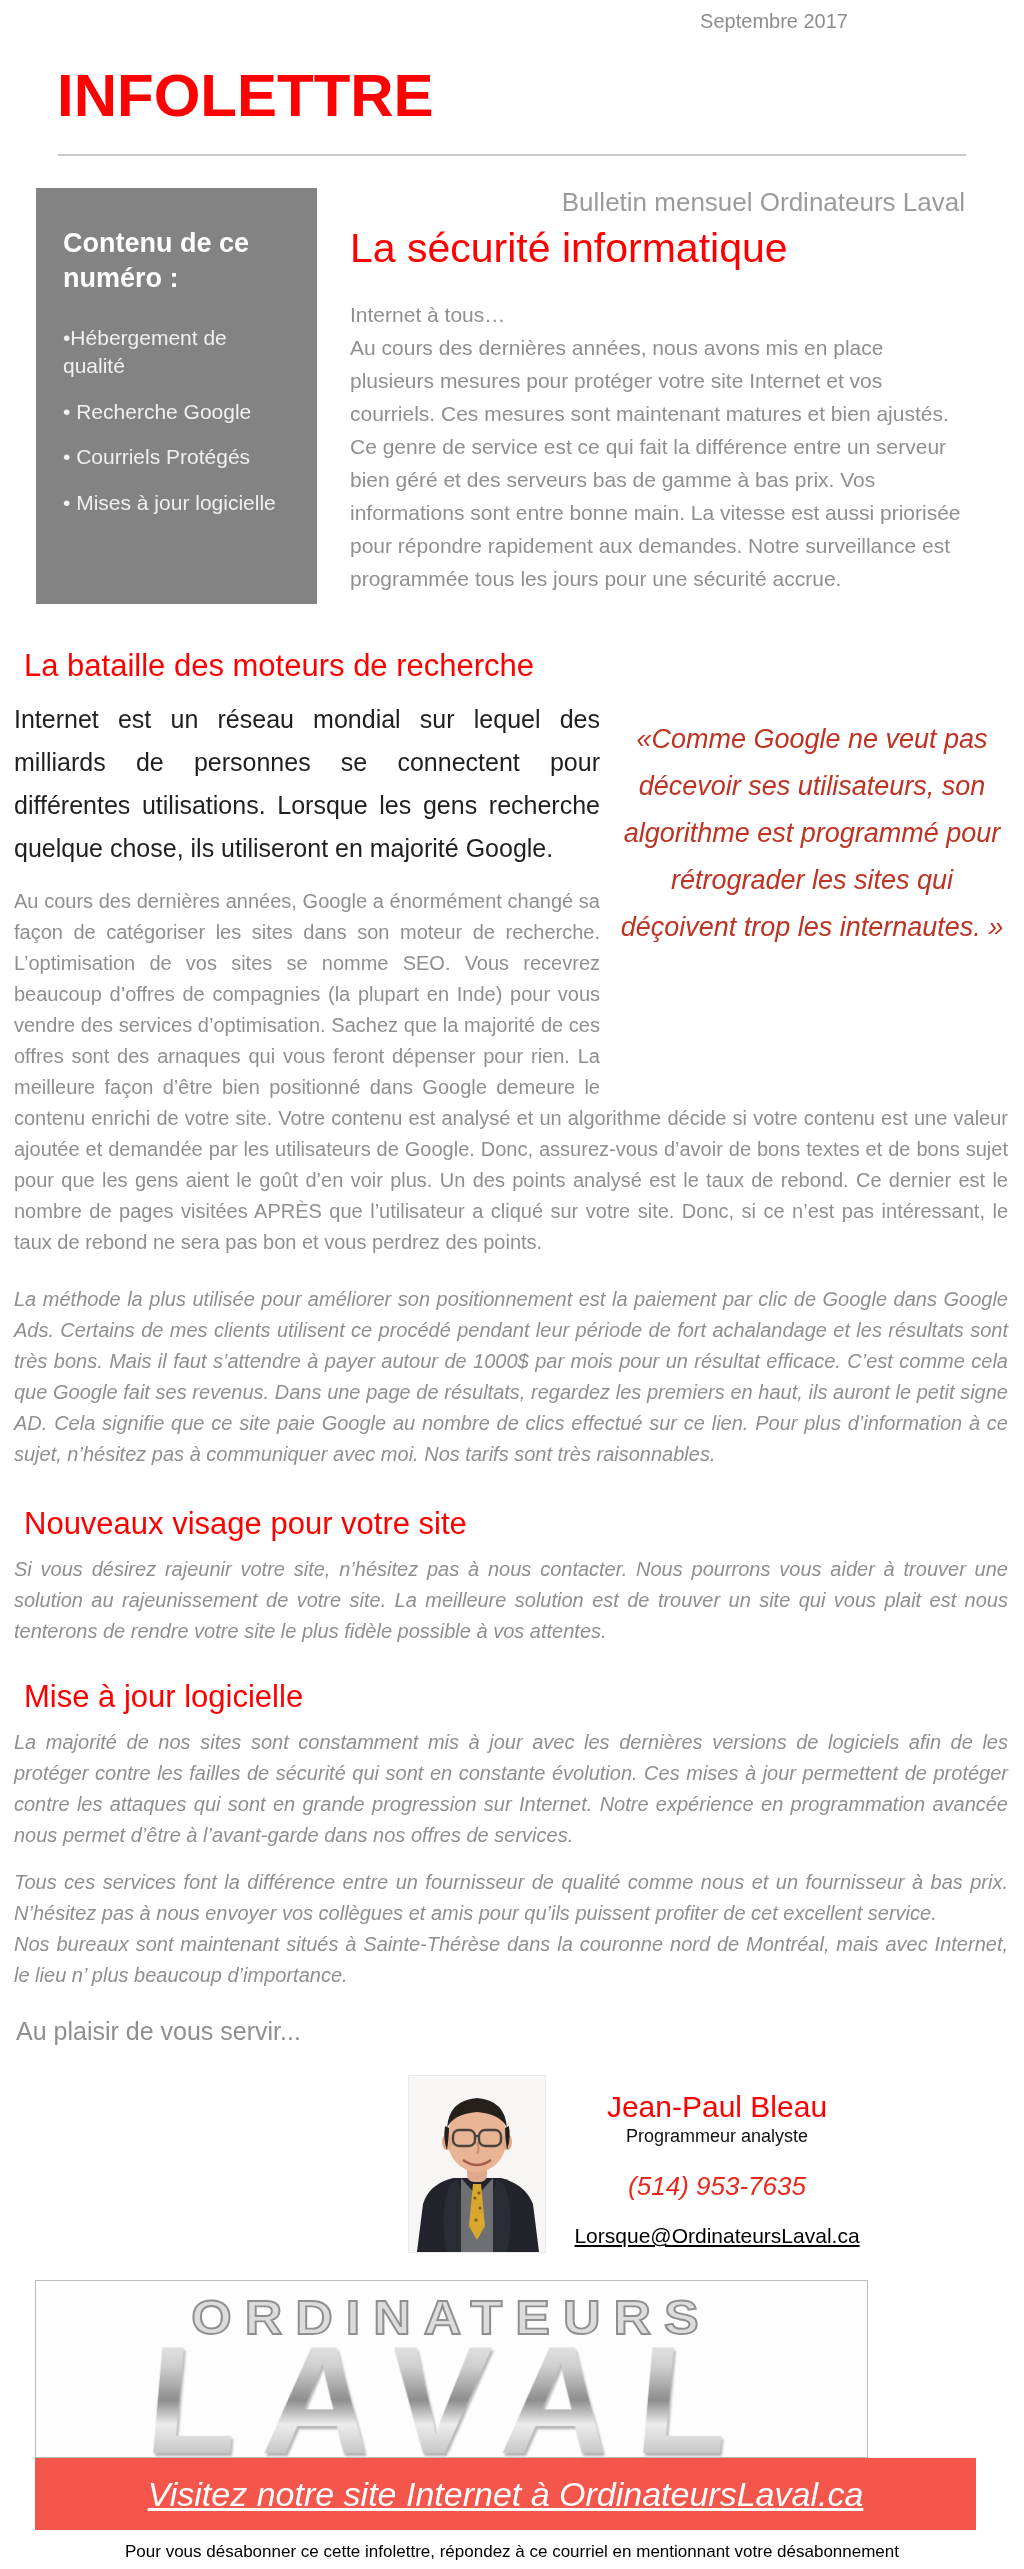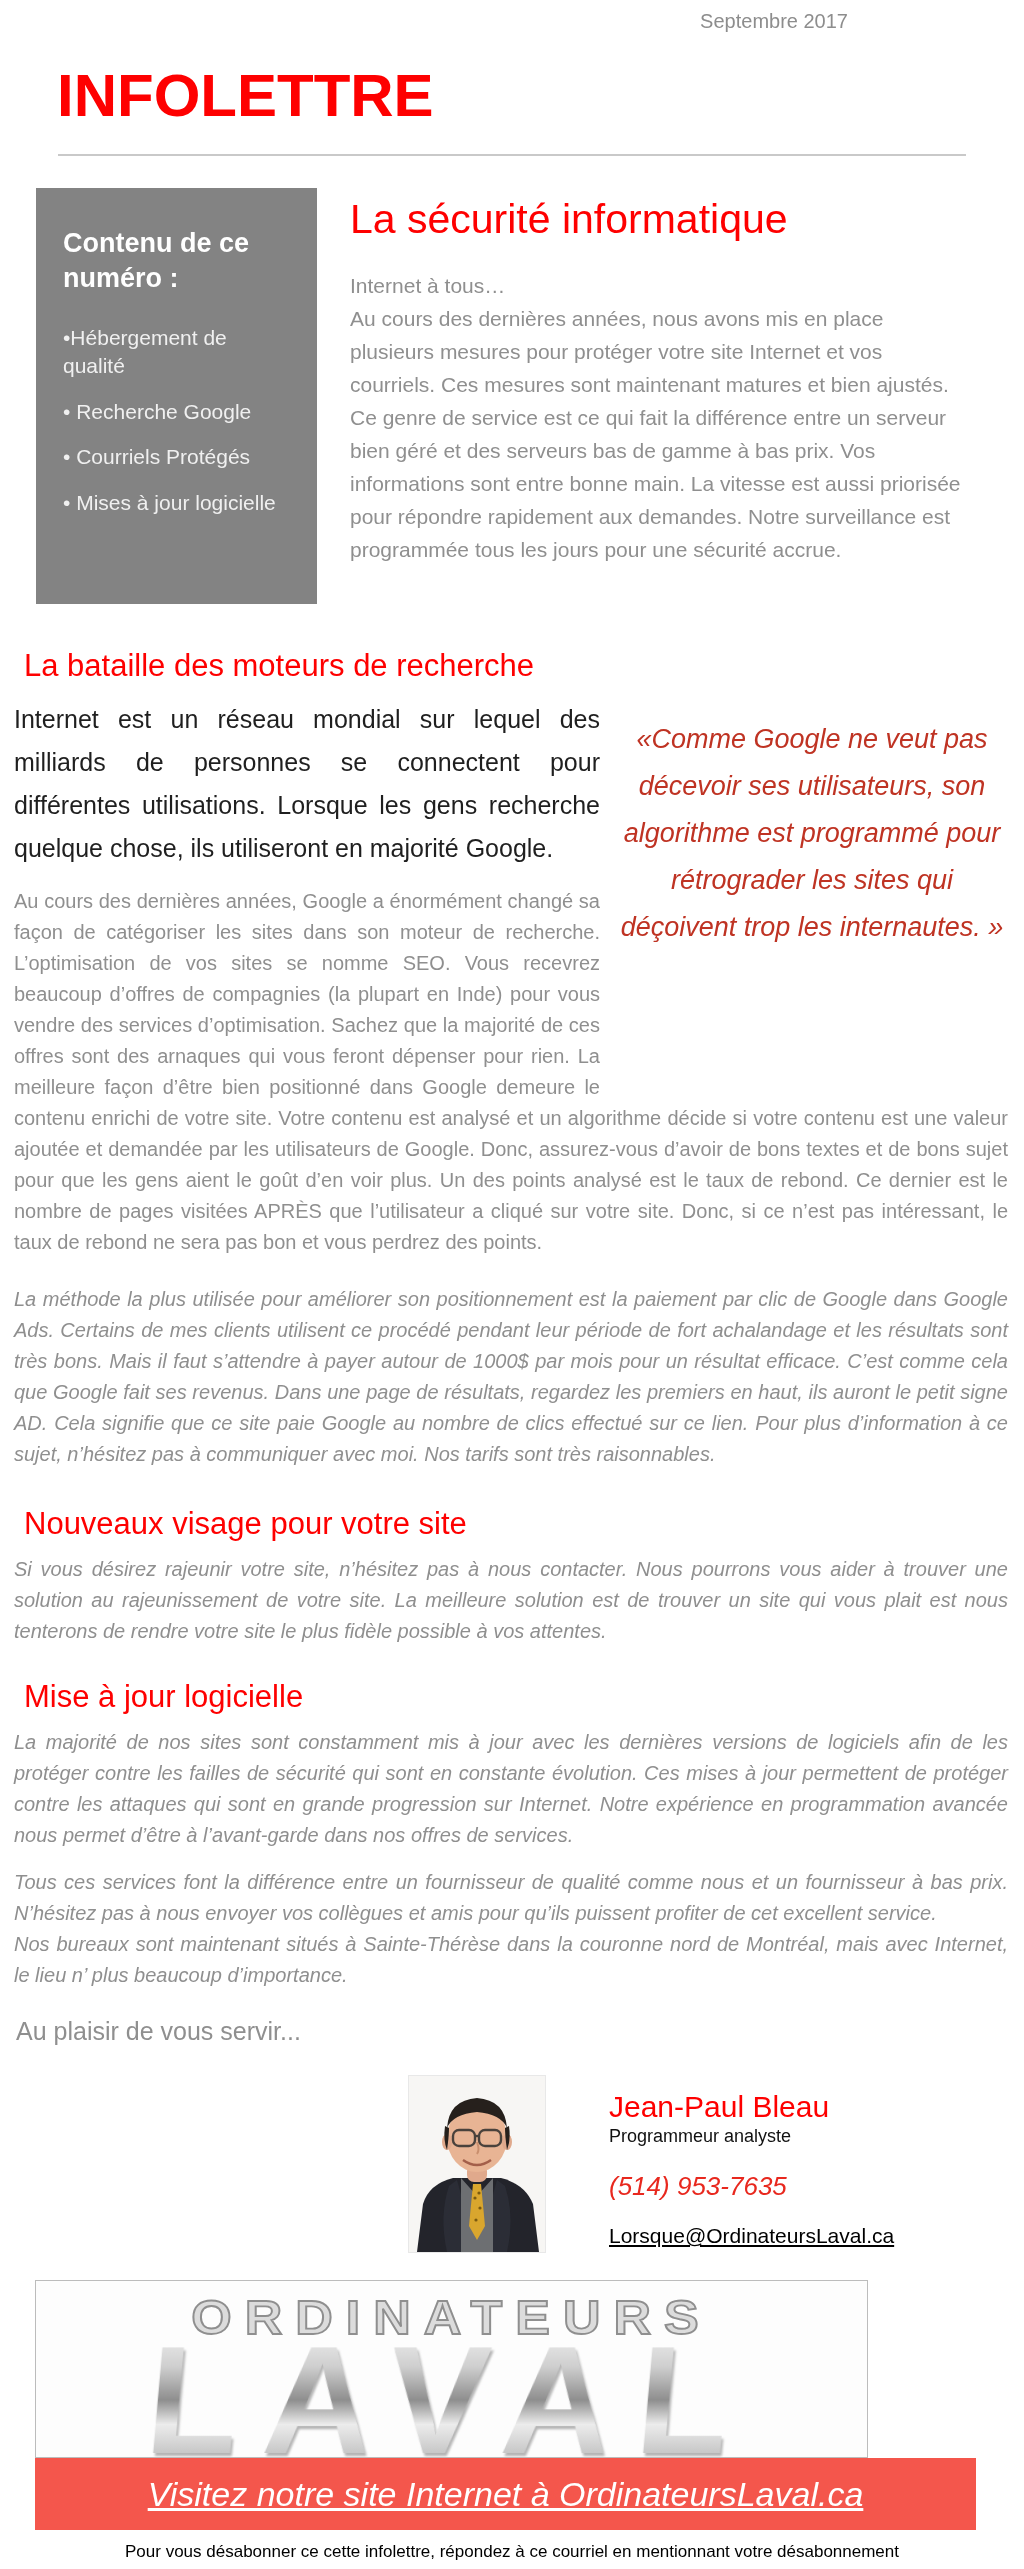--- a/index.html
+++ b/index.html
@@ -29,21 +29,21 @@
   }
   .lead { color:#1f1f1f; font-size:25px; line-height:43px; text-align:justify; }
   .gray { color:#8f8f8f; font-size:20px; line-height:31px; text-align:justify; }
   .flow .gray.first { margin-top:8px; }
   .para { margin:26px 16px 0 14px;font-style:italic; }
   .tight { margin-top:0; }
   .closing { color:#8f8f8f; font-size:25px; margin:26px 0 0 16px; }
 
   .sig-row { position:absolute; top:2072px; left:0; width:100%; height:190px; }
   .photo { position:absolute; left:409px; top:4px; width:136px; height:176px; background:#fbfbfb; box-shadow:0 0 0 1px #e8e8e8; }
-  .sig { position:absolute; left:609px; top:18px; width:320px; }
+  .sig { position:absolute; left:557px; top:18px; width:320px; text-align:center; }
   .sig-name { color:#fe0000; font-size:30px; }
   .sig-role { color:#111111; font-size:18px; margin-top:2px; }
   .sig-phone { color:#e8281e; font-size:26px; font-style:italic; margin-top:24px; }
   .sig-email-wrap { margin-top:22px; }
   .sig-email { color:#000000; font-size:21px; text-decoration:underline; }
 
   .logo-box {
     position:absolute; top:2280px; left:35px; width:833px; height:178px;
     border:1px solid #bcbcbc; background:#fdfdfd; text-align:center; overflow:hidden;
   }
@@ -75,20 +75,21 @@
 
 <div class="content-row">
   <div class="toc">
     <div class="toc-title">Contenu de ce numéro :</div>
     <div class="toc-item">•Hébergement de qualité</div>
     <div class="toc-item">• Recherche Google</div>
     <div class="toc-item">• Courriels Protégés</div>
     <div class="toc-item">• Mises à jour logicielle</div>
   </div>
   <div class="right-col">
+    <div class="bulletin">Bulletin mensuel Ordinateurs Laval</div>
     <div class="main-title">La sécurité informatique</div>
     <div class="intro">
       <div>Internet à tous…</div>
       <div>Au cours des dernières années, nous avons mis en place plusieurs mesures pour protéger votre site Internet et vos courriels. Ces mesures sont maintenant matures et bien ajustés. Ce genre de service est ce qui fait la différence entre un serveur bien géré et des serveurs bas de gamme à bas prix. Vos informations sont entre bonne main. La vitesse est aussi priorisée pour répondre rapidement aux demandes. Notre surveillance est programmée tous les jours pour une sécurité accrue.</div>
     </div>
   </div>
 </div>
 
 <h2 class="section">La bataille des moteurs de recherche</h2>
 <div class="flow">

